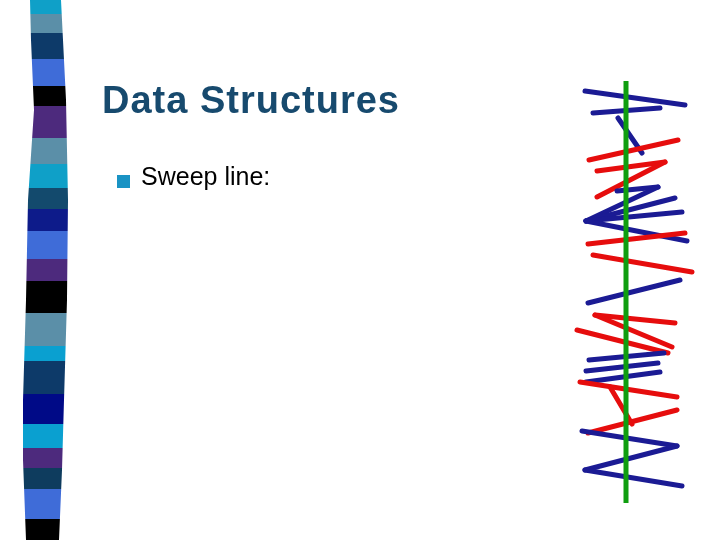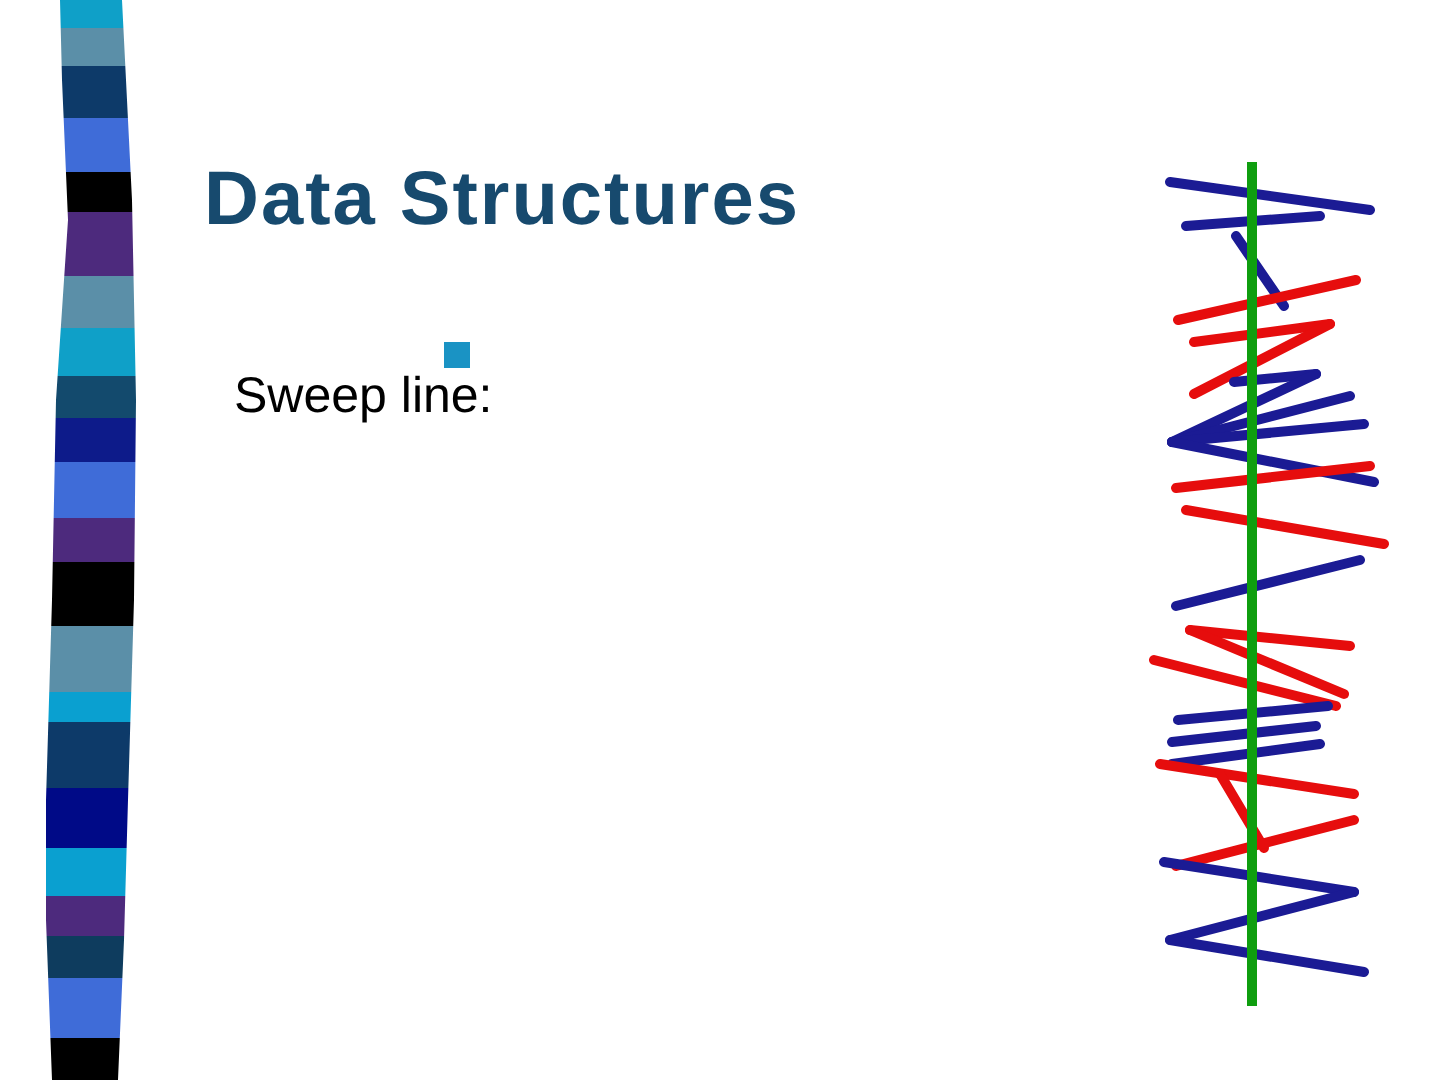--- a/index.html
+++ b/index.html
@@ -17,22 +17,21 @@
     font-size:38px;
     font-weight:700;
     letter-spacing:1px;
     white-space:nowrap;
     margin-top:22px;
   }
   .bullet-row{
     position:absolute;
     left:117px;top:162px;
     display:flex;
-    align-items:flex-end;
-    flex-direction:column;
+    align-items:center;
   }
   .bullet-square{
     width:13px;height:13px;
     margin-top:9px;
     margin-right:11px;
     flex:0 0 auto;
   }
   .bullet-text{
     font-size:25px;
     color:#000000;

